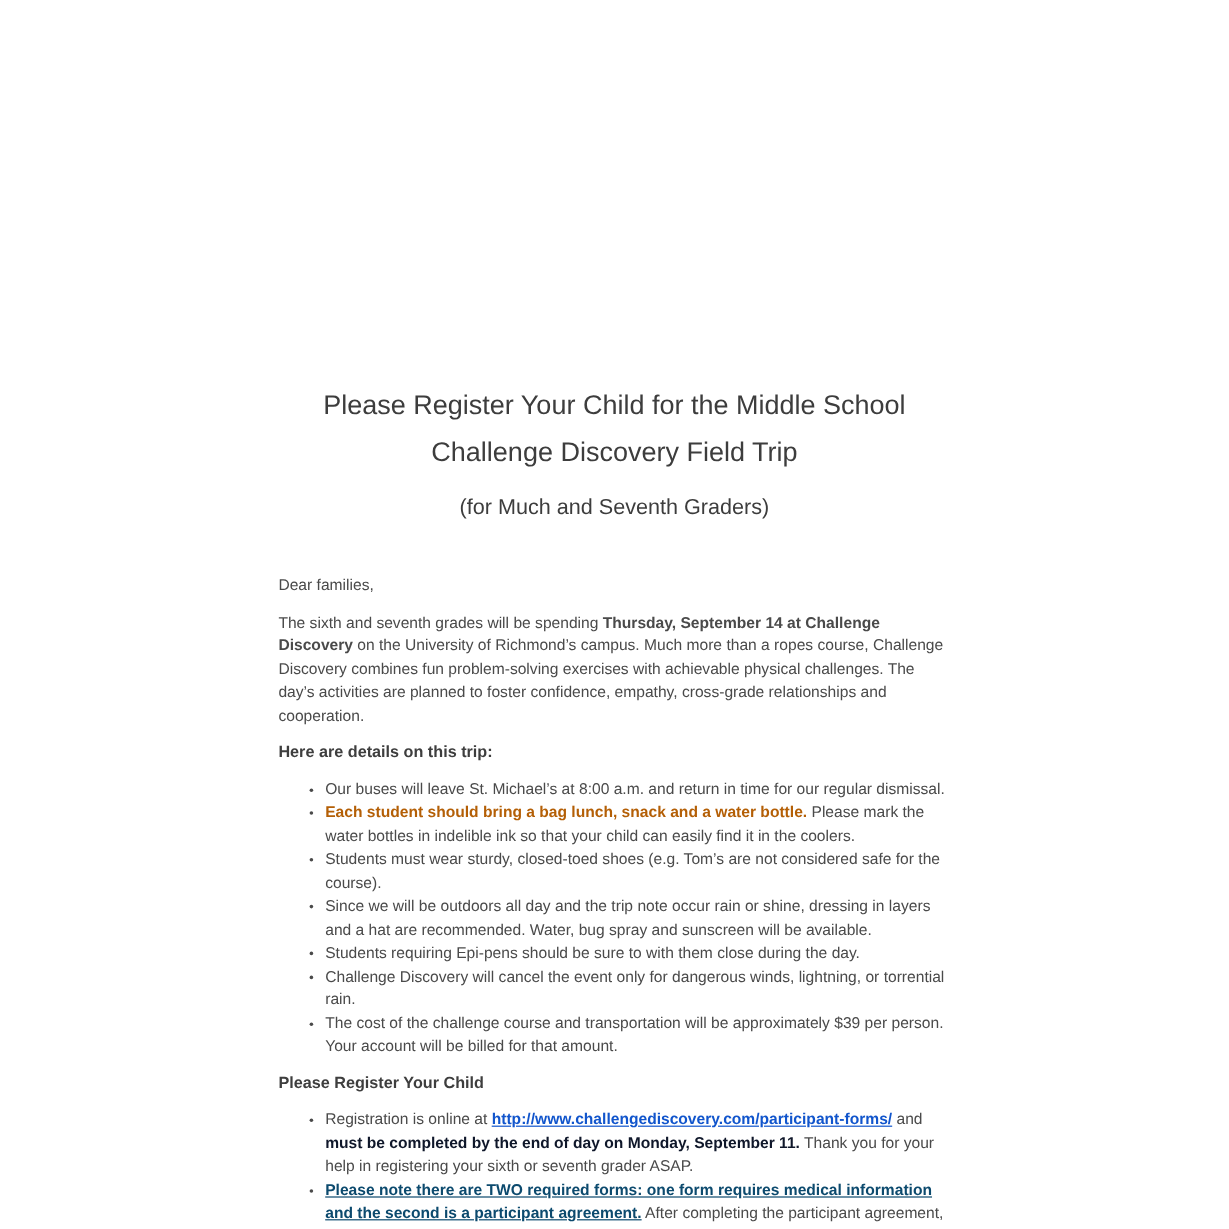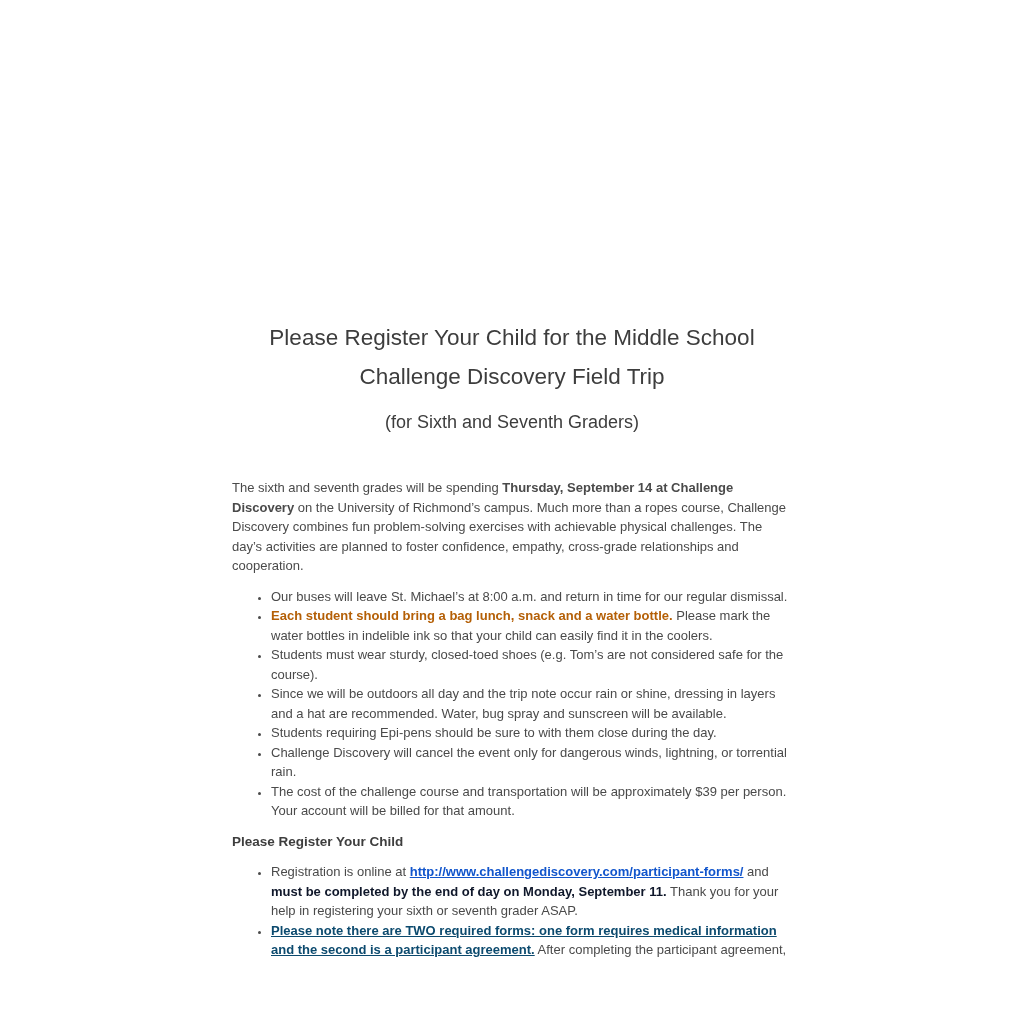--- a/index.html
+++ b/index.html
@@ -61,23 +61,25 @@
   }
 </style>
 </head>
 <body style="color: rgb(74, 74, 74);">
 
 <div class="page">
   <h1 class="title">
     <span class="tline">Please Register Your Child for the Middle School</span>
     <span class="tline">Challenge Discovery Field Trip</span>
   </h1>
-  <div class="subtitle">(for Sixth and Seventh Graders)</div>
+  <div class="subtitle">(for Much and Seventh Graders)</div>
   <div class="docbody" id="doc-blocks">
+      <p class="para"><span>Dear families,</span></p>
       <p class="para"><span>The sixth and seventh grades will be spending </span><span class="bold">Thursday, September 14 at Challenge Discovery</span><span> on the University of Richmond’s campus. Much more than a ropes course, Challenge Discovery combines fun problem-solving exercises with achievable physical challenges. The day’s activities are planned to foster confidence, empathy, cross-grade relationships and cooperation.</span></p>
+      <p class="para heading"><span class="bold">Here are details on this trip:</span></p>
       <ul class="bullets">
         <li><span>Our buses will leave St. Michael’s at 8:00 a.m. and return in time for our regular dismissal.</span></li>
         <li><span class="bold" style="color: rgb(180, 95, 6);">Each student should bring a bag lunch, snack and a water bottle.</span><span> Please mark the water bottles in indelible ink so that your child can easily find it in the coolers.</span></li>
         <li><span>Students must wear sturdy, closed-toed shoes (e.g. Tom’s are not considered safe for the course).</span></li>
         <li><span>Since we will be outdoors all day and the trip note occur rain or shine, dressing in layers and a hat are recommended. Water, bug spray and sunscreen will be available.</span></li>
         <li><span>Students requiring Epi-pens should be sure to with them close during the day.</span></li>
         <li><span>Challenge Discovery will cancel the event only for dangerous winds, lightning, or torrential rain.</span></li>
         <li><span>The cost of the challenge course and transportation will be approximately $39 per person. Your account will be billed for that amount.</span></li>
       </ul>
       <p class="para heading"><span class="bold">Please Register Your Child</span></p>

